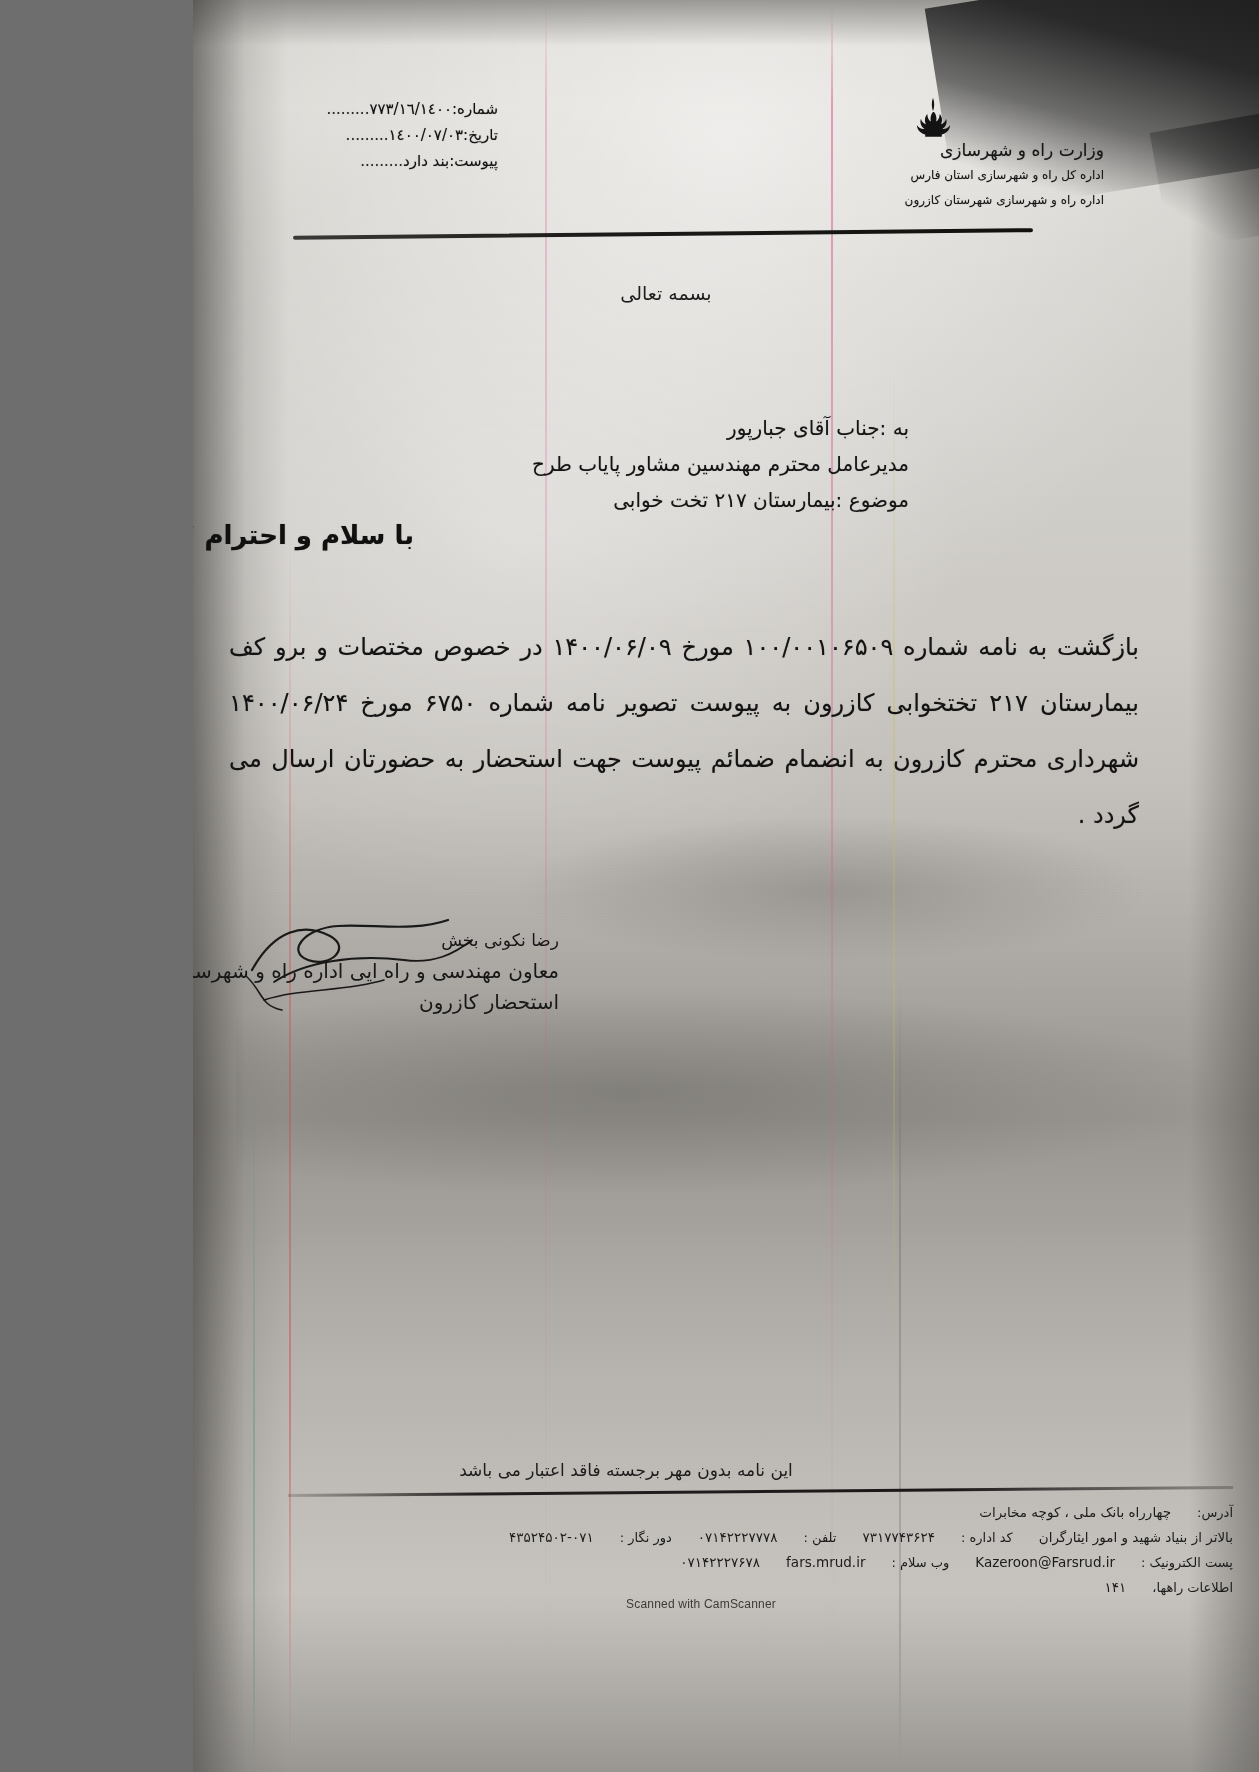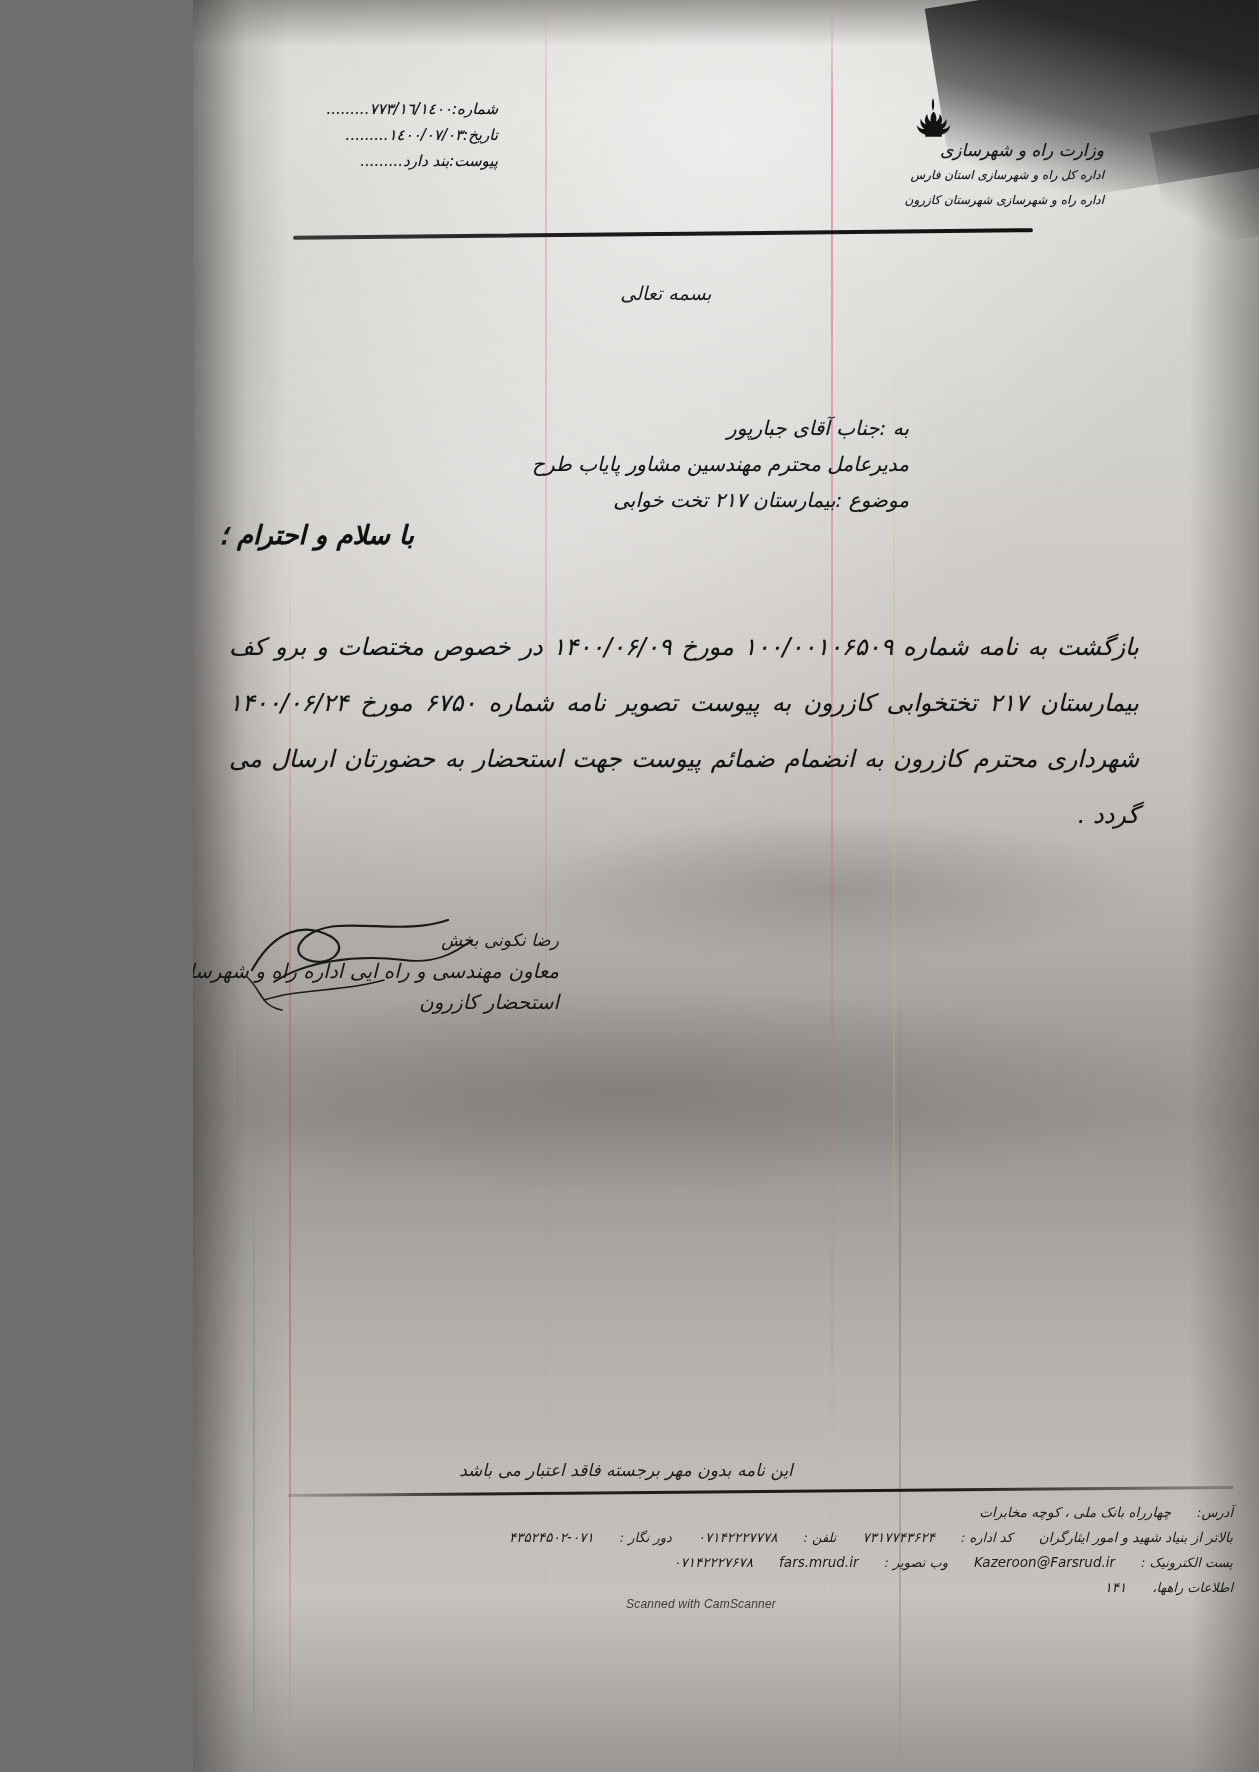--- a/index.html
+++ b/index.html
@@ -7,21 +7,20 @@
     padding: 0;
     background: #6e6e6e;
   }
   .page {
     position: relative;
     width: 1066px;
     height: 1772px;
     overflow: hidden;
     background: #14b8a6;
     font-family: "DejaVu Sans", sans-serif;
-    font-style: italic;
   }
 
   
   .paper {
     position: absolute;
     inset: 0;
     background:
       radial-gradient(ellipse 70% 40% at 50% 8%, rgba(255,255,255,0.55), rgba(255,255,255,0) 70%),
       radial-gradient(ellipse 60% 30% at 30% 30%, rgba(255,255,255,0.35), rgba(255,255,255,0) 70%),
       linear-gradient(180deg,
@@ -372,21 +371,21 @@
       <span class="cell lbl">کد اداره :</span>
       <span class="cell">٧٣١٧٧۴٣۶٢۴</span>
       <span class="cell lbl">تلفن :</span>
       <span class="cell">٠٧١۴٢٢٢٧٧٧٨</span>
       <span class="cell lbl">دور نگار :</span>
       <span class="cell">٠٧١-۴٣۵٢۴۵٠٢</span>
     </div>
     <div class="f-row">
       <span class="cell lbl">پست الکترونیک :</span>
       <span class="cell">Kazeroon@Farsrud.ir</span>
-      <span class="cell lbl">وب تصویر :</span>
+      <span class="cell lbl">وب سلام :</span>
       <span class="cell">fars.mrud.ir</span>
       <span class="cell">٠٧١۴٢٢٢٧۶٧٨</span>
     </div>
     <div class="f-row f-row2">
       <span class="cell lbl">اطلاعات راهها،</span>
       <span class="cell">١۴١</span>
     </div>
   </div>
 
   <div class="camscan">Scanned with CamScanner</div>

